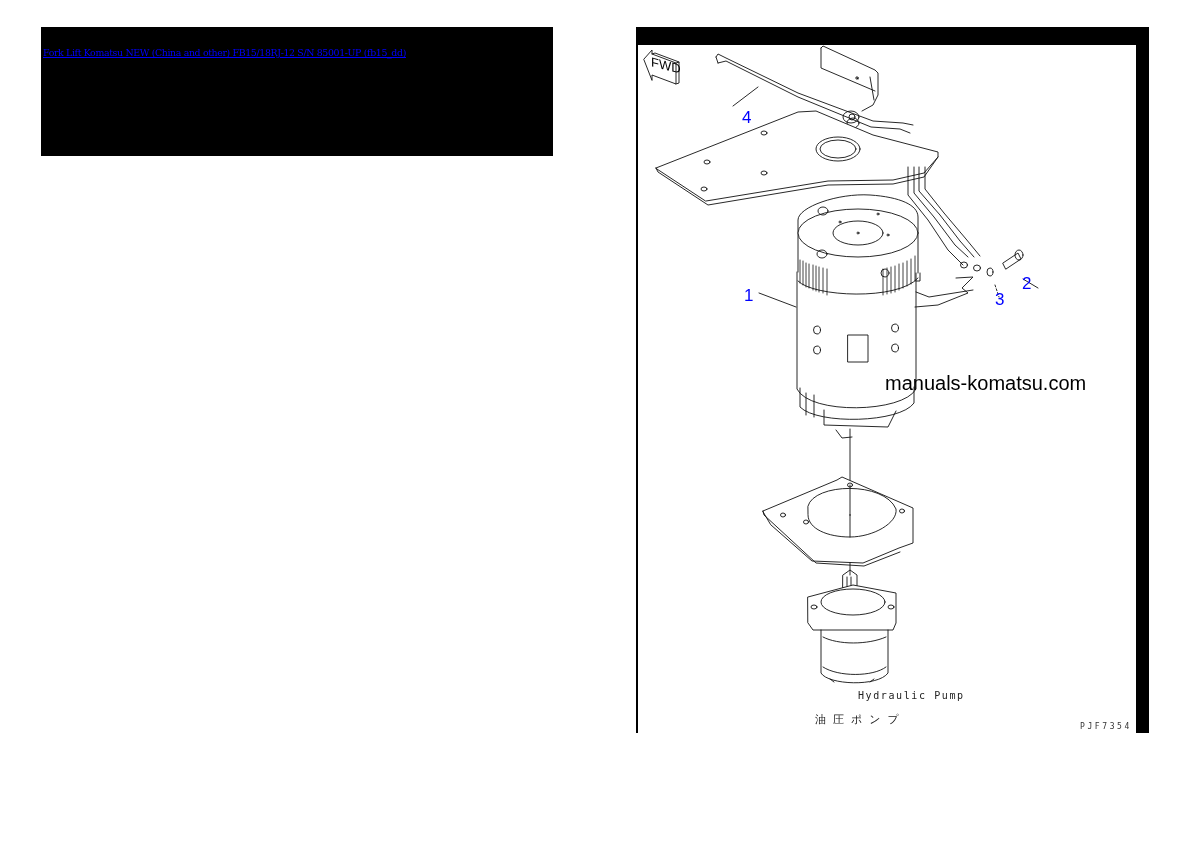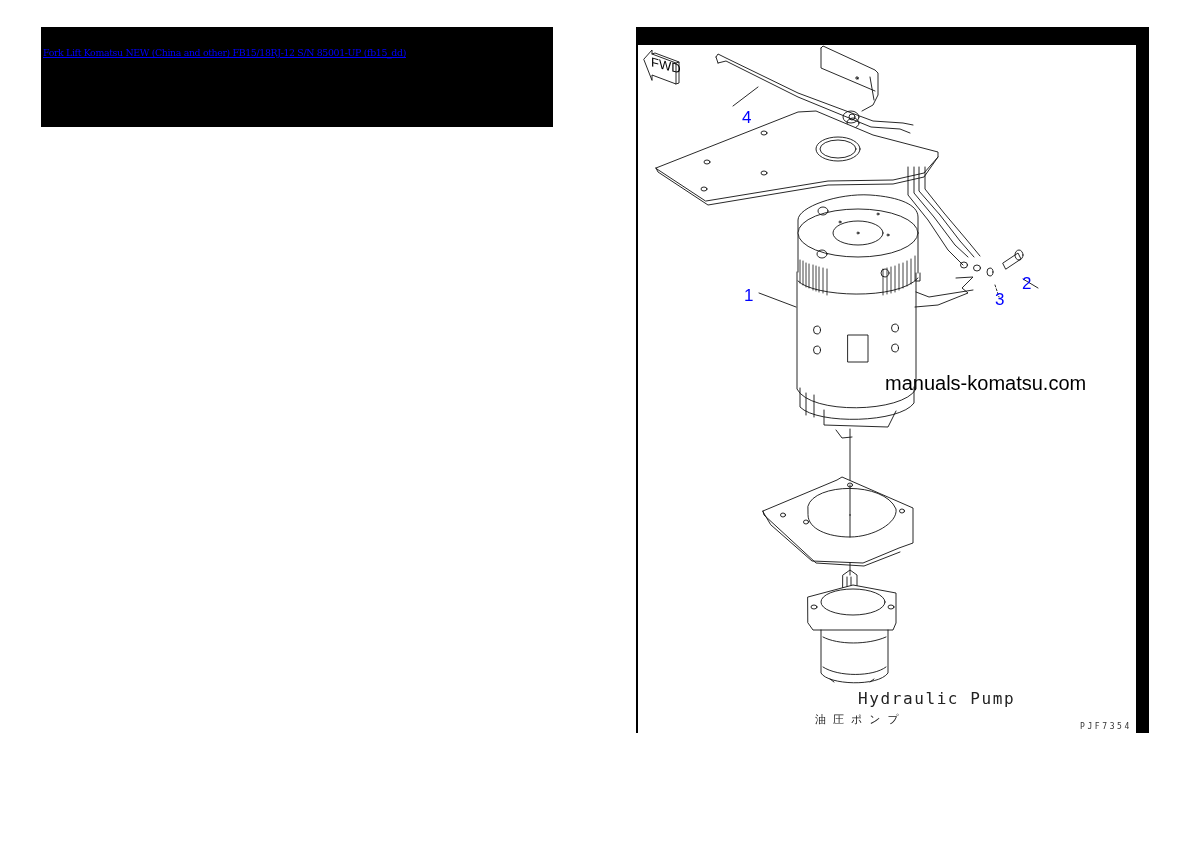--- a/index.html
+++ b/index.html
@@ -1,19 +1,19 @@
 <!DOCTYPE html>
 <html><head>
 <meta charset="utf-8">
 <style>
   html, body { margin: 0; padding: 0; background: #ffffff; }
   body { width: 1190px; height: 842px; position: relative; overflow: hidden; font-family: "DejaVu Serif", serif; }
 
   .header-panel {
-    position: absolute; left: 41px; top: 27px; width: 512px; height: 100px;
+    position: absolute; left: 41px; top: 27px; width: 512px; height: 129px;
     background: #000000;
   }
   .header-link {
     position: absolute; left: 2px; top: 20px;
     font-family: "DejaVu Serif", serif; font-size: 9.4px; letter-spacing: -0.35px;
     color: #0000ff; text-decoration: underline; white-space: nowrap;
   }
 
   .diagram-panel {
     position: absolute; left: 636px; top: 27px; width: 513px; height: 706px;
@@ -31,21 +31,21 @@
   }
   .watermark {
     position: absolute; font-family: "Liberation Sans", sans-serif; font-size: 20px;
     color: #000000; line-height: 1; white-space: nowrap;
   }
   .pump-label-jp {
     position: absolute; font-family: "DejaVu Sans", sans-serif; font-size: 11px; letter-spacing: 7px;
     color: #222; line-height: 1; white-space: nowrap; margin-top: 36px;
   }
   .pump-label-en {
-    position: absolute; font-family: "DejaVu Sans Mono", monospace; font-size: 16px; letter-spacing: 1.6px;
+    position: absolute; font-family: "DejaVu Sans Mono", monospace; font-size: 10px; letter-spacing: 1.6px;
     color: #222; line-height: 1; white-space: nowrap; padding-left: 48px;
   }
   .drawing-code {
     position: absolute; font-family: "DejaVu Sans Mono", monospace; font-size: 8px; letter-spacing: 2.6px;
     color: #333; line-height: 1; white-space: nowrap;
   }
   .fwd-text {
     position: absolute; font-family: "Liberation Sans", sans-serif; font-size: 13px; color: #000;
     line-height: 1; transform: skewY(14deg);
   }

